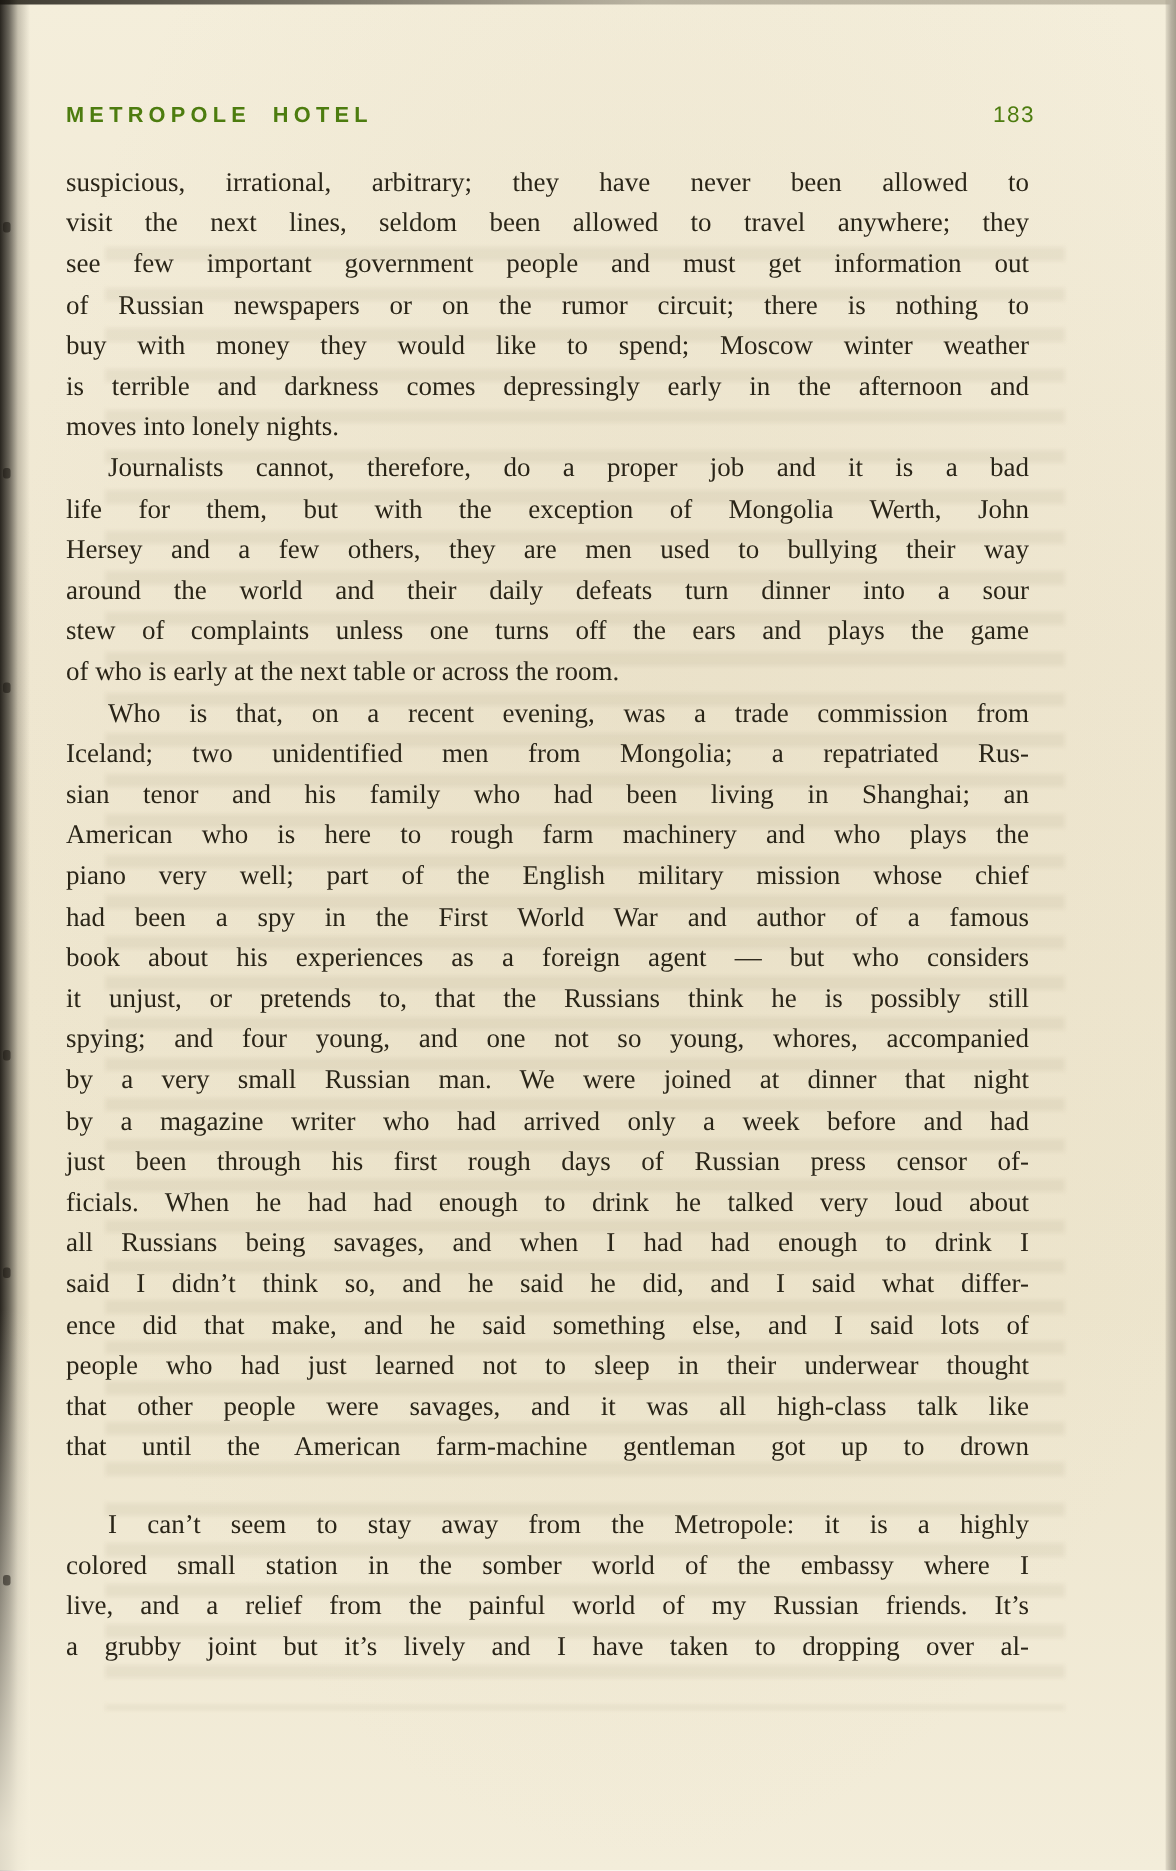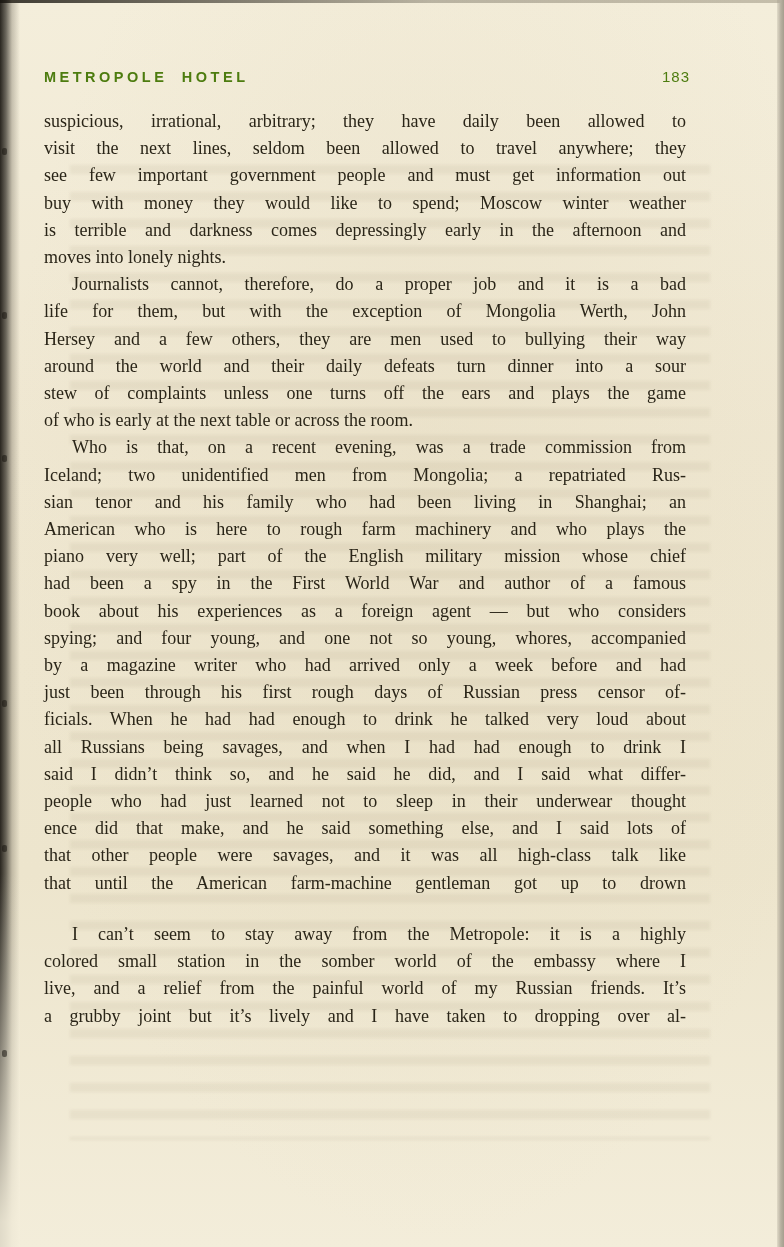--- a/index.html
+++ b/index.html
@@ -96,51 +96,54 @@
 <div class="edge-mark" style="top:1050px"></div>
 <div class="ghost"></div>
 
 <div class="page-inner">
   <div class="running-head">
     <span class="running-title">METROPOLE HOTEL</span>
     <span class="page-number">183</span>
   </div>
   <div class="text-block">
       <div class="para">
-        <div class="line">suspicious, irrational, arbitrary; they have daily been allowed to</div>
+        <div class="line">suspicious, irrational, arbitrary; they have never been allowed to</div>
         <div class="line">visit the next lines, seldom been allowed to travel anywhere; they</div>
         <div class="line">see few important government people and must get information out</div>
+        <div class="line">of Russian newspapers or on the rumor circuit; there is nothing to</div>
         <div class="line">buy with money they would like to spend; Moscow winter weather</div>
         <div class="line">is terrible and darkness comes depressingly early in the afternoon and</div>
         <div class="line line-last">moves into lonely nights.</div>
       </div>
       <div class="para">
         <div class="line first-line">Journalists cannot, therefore, do a proper job and it is a bad</div>
         <div class="line">life for them, but with the exception of Mongolia Werth, John</div>
         <div class="line">Hersey and a few others, they are men used to bullying their way</div>
         <div class="line">around the world and their daily defeats turn dinner into a sour</div>
         <div class="line">stew of complaints unless one turns off the ears and plays the game</div>
         <div class="line line-last">of who is early at the next table or across the room.</div>
       </div>
       <div class="para">
         <div class="line first-line">Who is that, on a recent evening, was a trade commission from</div>
         <div class="line">Iceland; two unidentified men from Mongolia; a repatriated Rus-</div>
         <div class="line">sian tenor and his family who had been living in Shanghai; an</div>
         <div class="line">American who is here to rough farm machinery and who plays the</div>
         <div class="line">piano very well; part of the English military mission whose chief</div>
         <div class="line">had been a spy in the First World War and author of a famous</div>
         <div class="line">book about his experiences as a foreign agent — but who considers</div>
+        <div class="line">it unjust, or pretends to, that the Russians think he is possibly still</div>
         <div class="line">spying; and four young, and one not so young, whores, accompanied</div>
+        <div class="line">by a very small Russian man. We were joined at dinner that night</div>
         <div class="line">by a magazine writer who had arrived only a week before and had</div>
         <div class="line">just been through his first rough days of Russian press censor of-</div>
         <div class="line">ficials. When he had had enough to drink he talked very loud about</div>
         <div class="line">all Russians being savages, and when I had had enough to drink I</div>
         <div class="line">said I didn’t think so, and he said he did, and I said what differ-</div>
+        <div class="line">ence did that make, and he said something else, and I said lots of</div>
         <div class="line">people who had just learned not to sleep in their underwear thought</div>
-        <div class="line">ence did that make, and he said something else, and I said lots of</div>
         <div class="line">that other people were savages, and it was all high-class talk like</div>
         <div class="line">that until the American farm-machine gentleman got up to drown</div>
       </div>
       <div class="para section-break">
         <div class="line first-line">I can’t seem to stay away from the Metropole: it is a highly</div>
         <div class="line">colored small station in the somber world of the embassy where I</div>
         <div class="line">live, and a relief from the painful world of my Russian friends. It’s</div>
         <div class="line">a grubby joint but it’s lively and I have taken to dropping over al-</div>
       </div>
     </div>

